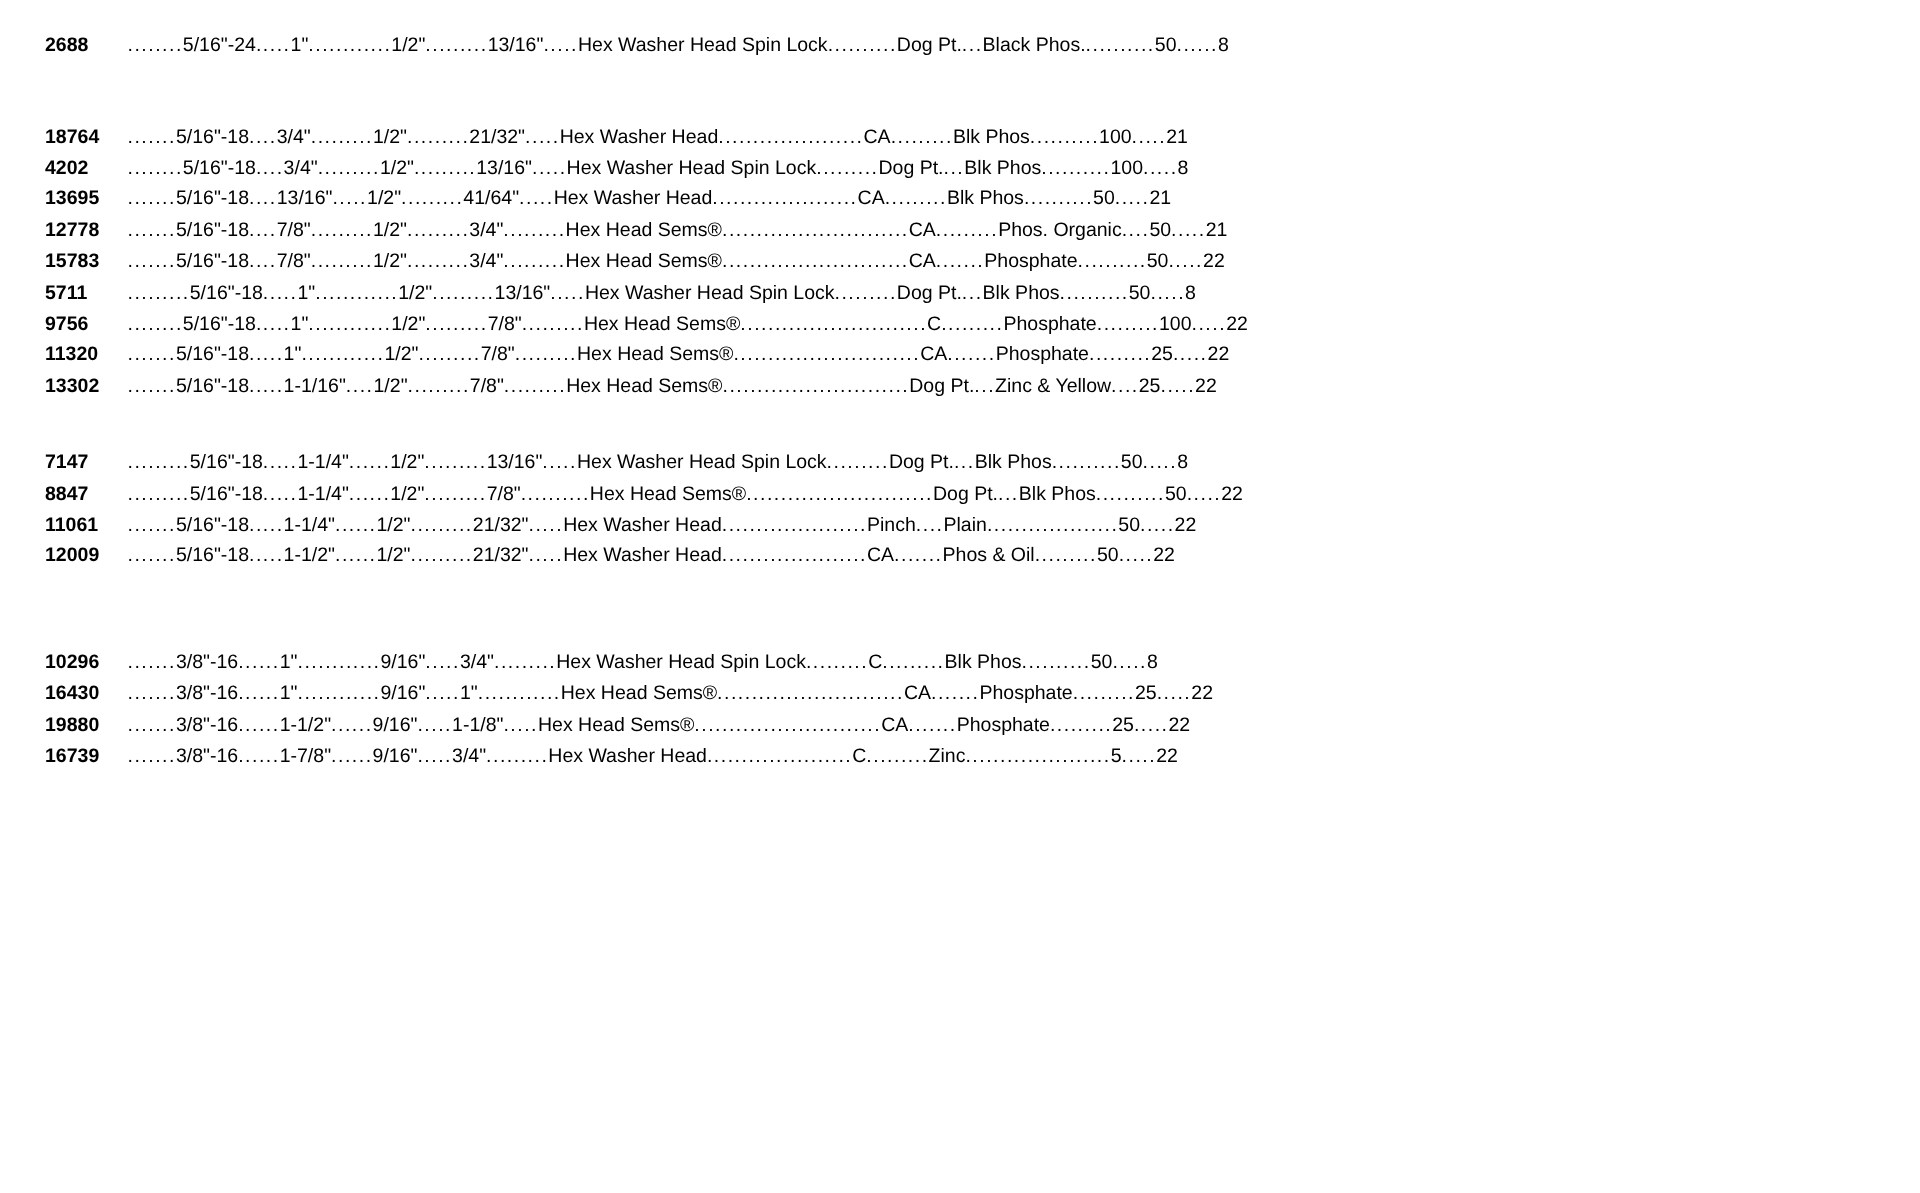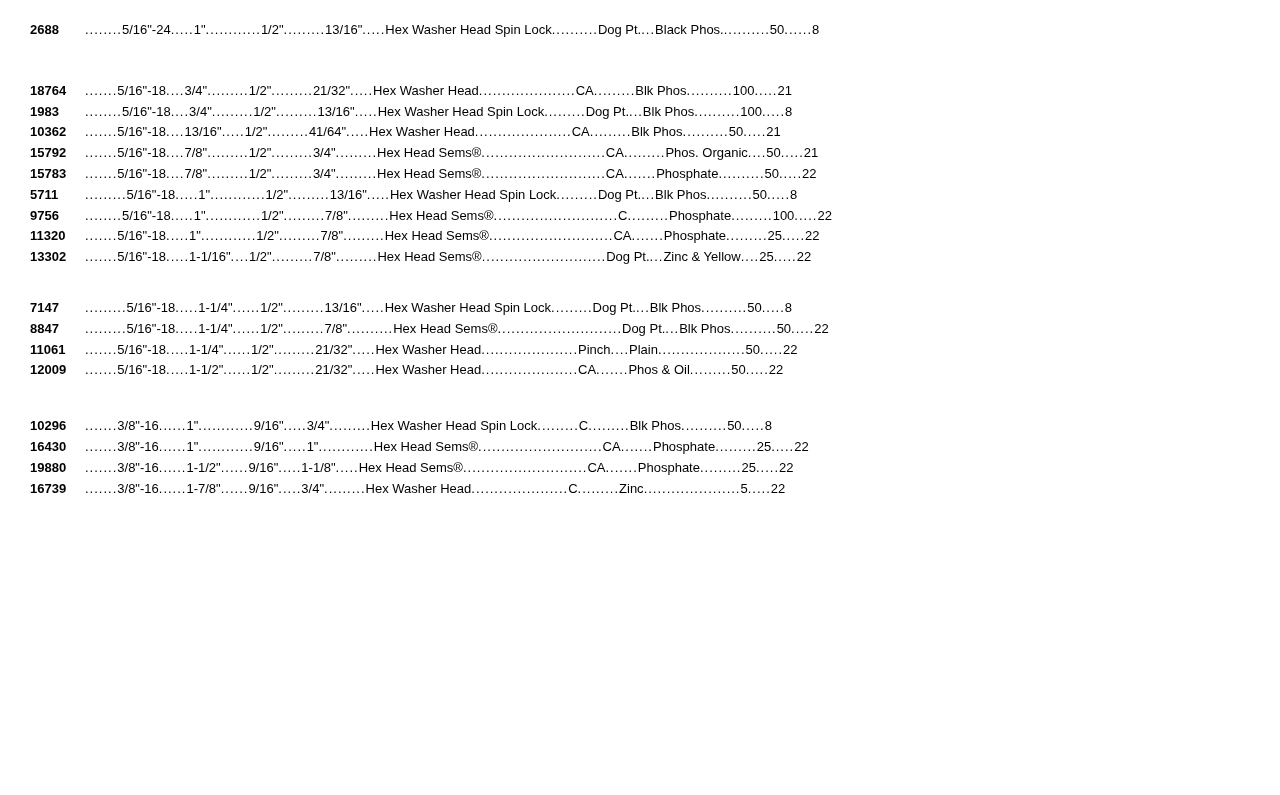--- a/index.html
+++ b/index.html
@@ -86,21 +86,21 @@
       <span>CA</span>
       <span class="dots"> .........</span>
       <span>Blk Phos</span>
       <span class="dots"> ..........</span>
       <span>100</span>
       <span class="dots">.....</span>
       <span>21</span>
     </div>
 
     <div class="row">
-      <span class="part-num">1983</span>
+      <span class="part-num">4202</span>
       <span class="dots"> ........</span>
       <span>5/16"-18</span>
       <span class="dots"> ....</span>
       <span>3/4"</span>
       <span class="dots"> .........</span>
       <span>1/2"</span>
       <span class="dots"> .........</span>
       <span>13/16"</span>
       <span class="dots"> .....</span>
       <span>Hex Washer Head Spin Lock</span>
@@ -108,21 +108,21 @@
       <span>Dog Pt.</span>
       <span class="dots">...</span>
       <span>Blk Phos</span>
       <span class="dots"> ..........</span>
       <span>100</span>
       <span class="dots">.....</span>
       <span>8</span>
     </div>
 
     <div class="row">
-      <span class="part-num">10362</span>
+      <span class="part-num">13695</span>
       <span class="dots"> .......</span>
       <span>5/16"-18</span>
       <span class="dots"> ....</span>
       <span>13/16"</span>
       <span class="dots"> .....</span>
       <span>1/2"</span>
       <span class="dots"> .........</span>
       <span>41/64"</span>
       <span class="dots"> .....</span>
       <span>Hex Washer Head</span>
@@ -130,21 +130,21 @@
       <span>CA</span>
       <span class="dots"> .........</span>
       <span>Blk Phos</span>
       <span class="dots"> ..........</span>
       <span>50</span>
       <span class="dots">.....</span>
       <span>21</span>
     </div>
 
     <div class="row">
-      <span class="part-num">15792</span>
+      <span class="part-num">12778</span>
       <span class="dots"> .......</span>
       <span>5/16"-18</span>
       <span class="dots"> ....</span>
       <span>7/8"</span>
       <span class="dots"> .........</span>
       <span>1/2"</span>
       <span class="dots"> .........</span>
       <span>3/4"</span>
       <span class="dots">.........</span>
       <span>Hex Head Sems®</span>
@@ -355,21 +355,21 @@
       <span class="dots"> .......</span>
       <span>Phos &amp; Oil</span>
       <span class="dots">.........</span>
       <span>50</span>
       <span class="dots">.....</span>
       <span>22</span>
     </div>
 
   </div>
 
-  <div class="section" style="margin-top: 35px;">
+  <div class="section" style="margin-top: 50px;">
 
     <div class="row">
       <span class="part-num">10296</span>
       <span class="dots"> .......</span>
       <span>3/8"-16</span>
       <span class="dots"> ......</span>
       <span>1"</span>
       <span class="dots"> ............</span>
       <span>9/16"</span>
       <span class="dots"> .....</span>

